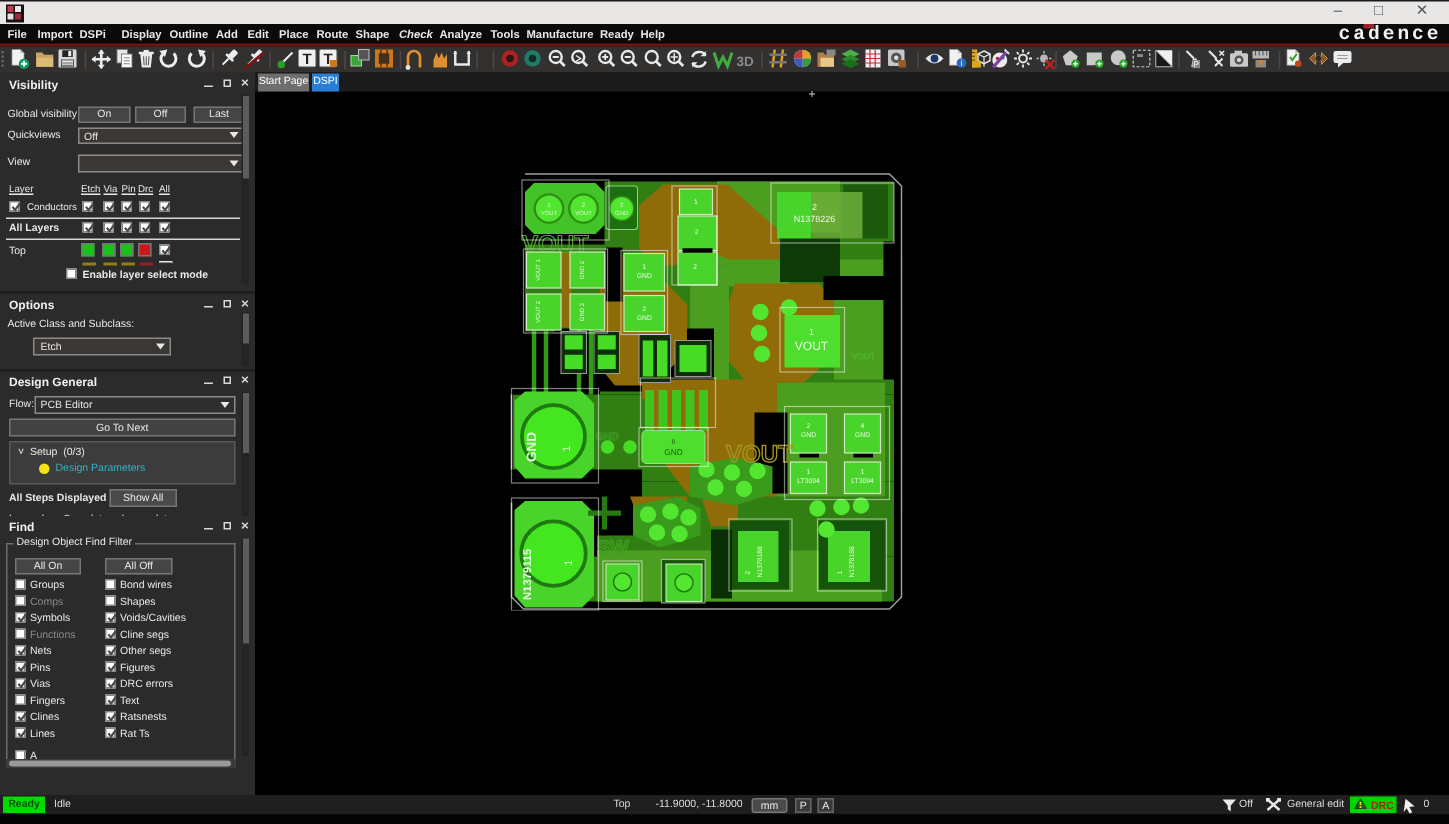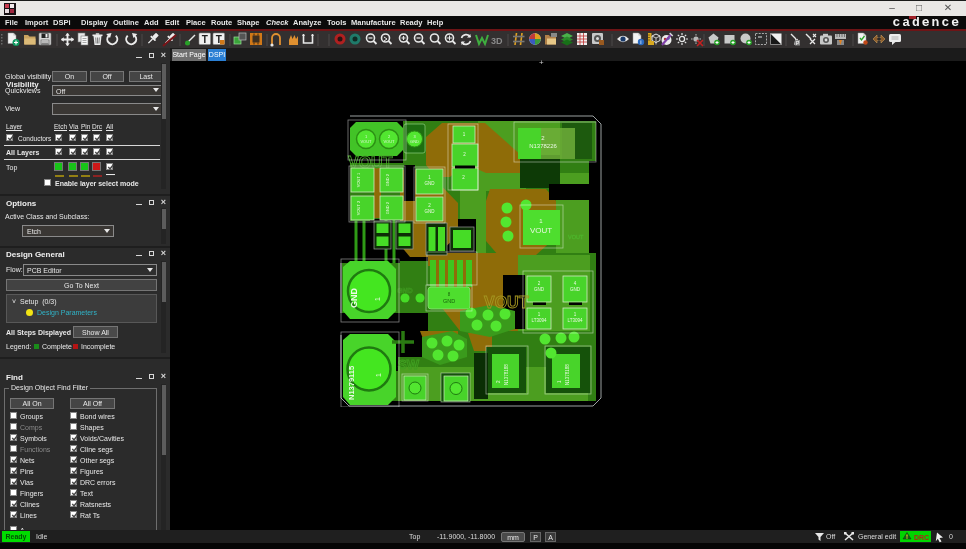--- a/index.html
+++ b/index.html
@@ -403,21 +403,21 @@
           <line x1="2.5" y1="4" x2="9.5" y2="4"></line>
           <line x1="2.5" y1="6" x2="9.5" y2="6"></line>
         </g>
       </g>
 </svg>
 </div>
 <div id="main">
   <div id="dock">
 
     <div class="panel" style="top:0;height:146px;">
-      <div class="ptitle" style="top:4px;margin-top:28px;">Visibility</div>
+      <div class="ptitle" style="top:4px;">Visibility</div>
       <div class="pbtns" style="top:3px;">
           <i class="mn"></i>
           <i class="fl"></i>
           <span class="xx">×</span>
         </div>
       <div class="lbl" style="left:5px;top:25px;">Global visibility</div>
       <div class="btn" style="left:52px;top:23px;width:35px;height:11px;line-height:10px;">On</div>
       <div class="btn" style="left:90px;top:23px;width:34px;height:11px;line-height:10px;">Off</div>
       <div class="btn" style="left:129px;top:23px;width:34px;height:11px;line-height:10px;">Last</div>
       <div class="lbl" style="left:5px;top:39px;">Quickviews</div>
@@ -511,21 +511,21 @@
       <div style="position:absolute;left:34px;top:96px;width:5px;height:5px;background:#1a8c1a;"></div>
       <div class="lbl" style="left:42px;top:95px;">Complete</div>
       <div style="position:absolute;left:73px;top:96px;width:5px;height:5px;background:#b41414;"></div>
       <div class="lbl" style="left:81px;top:95px;">Incomplete</div>
       <div class="vsb" style="left:161px;top:13px;height:92px;">
           <i style="top:1px;height:40px;"></i>
         </div>
     </div>
     <div style="position:absolute;left:0;top:309px;width:170px;height:2px;background:#1e1e1e;"></div>
 
-    <div class="panel" style="top:322px;height:171px;">
+    <div class="panel" style="top:296px;height:171px;">
       <div class="ptitle" style="top:3px;">Find</div>
       <div class="pbtns" style="top:2px;">
           <i class="mn"></i>
           <i class="fl"></i>
           <span class="xx">×</span>
         </div>
       <div style="position:absolute;left:4px;top:18px;width:153px;height:149px;border:1px solid #6e6e6e;border-bottom:none;"></div>
       <div class="lbl" style="left:9px;top:14px;background:#2b2b2b;padding:0 2px;">Design Object Find Filter</div>
       <div class="btn" style="left:10px;top:28px;width:44px;height:11px;line-height:10px;background:#454545;">All On</div>
       <div class="btn" style="left:70px;top:28px;width:45px;height:11px;line-height:10px;background:#454545;">All Off</div>

